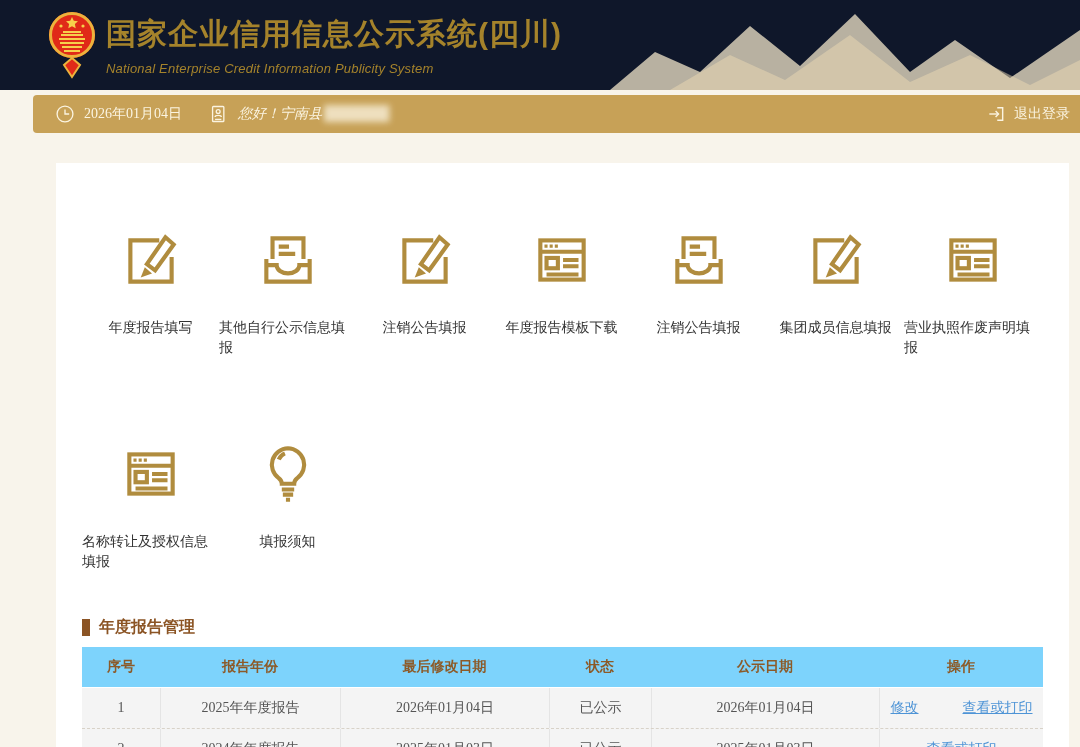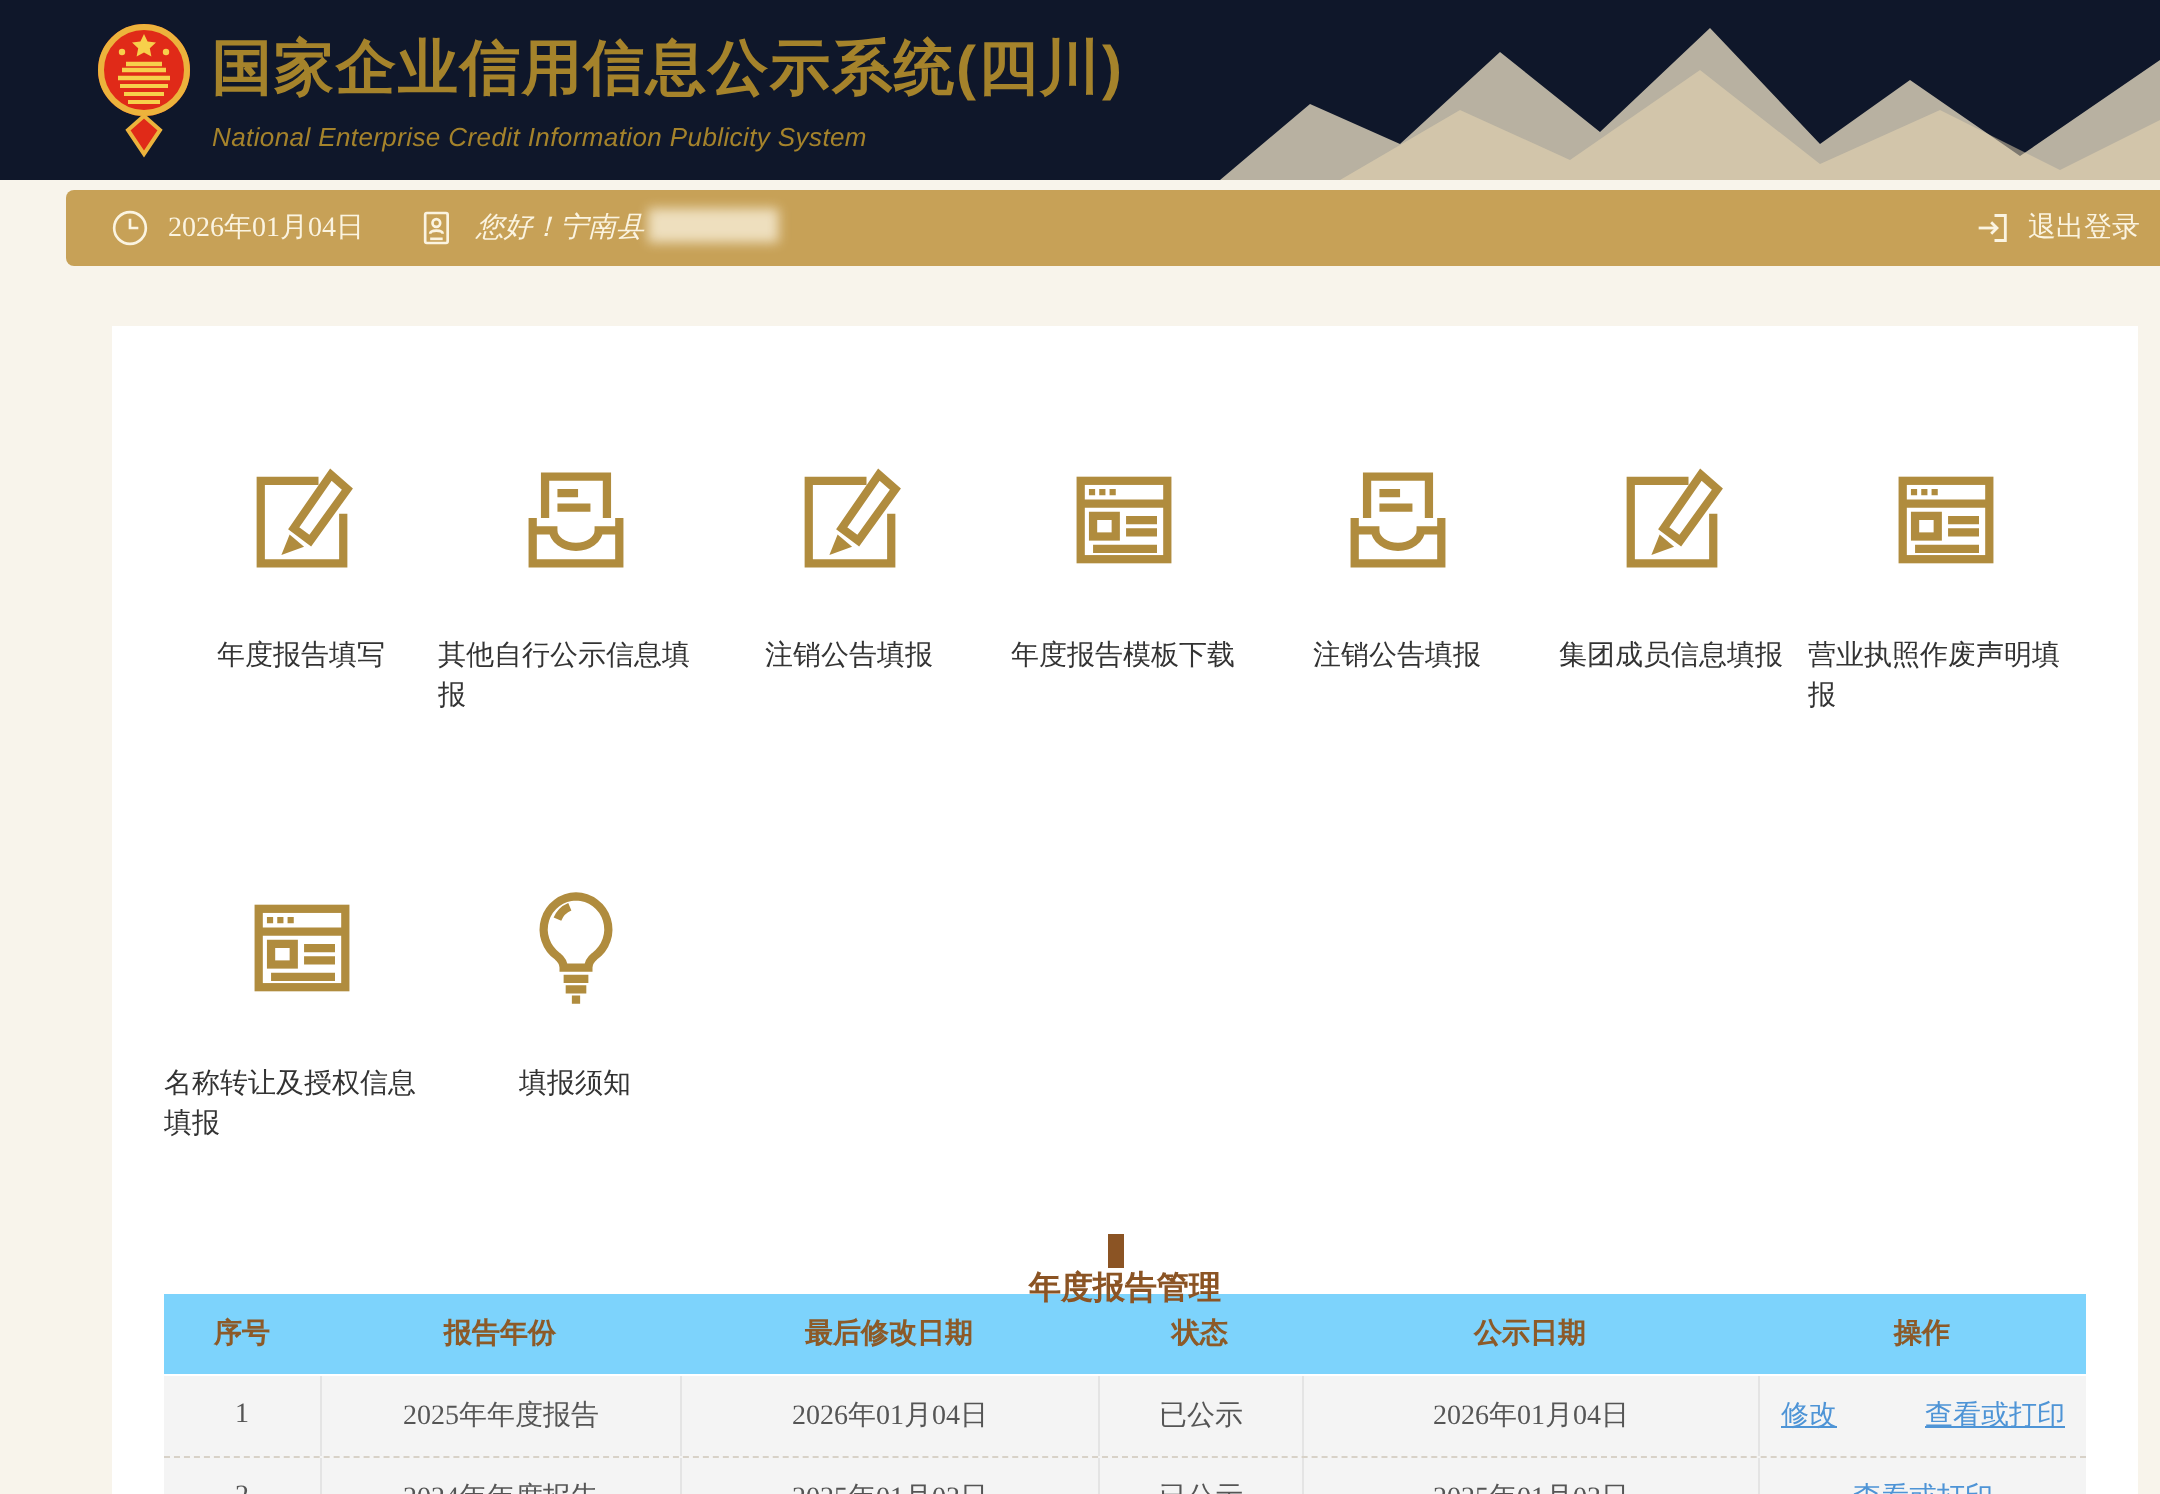--- a/index.html
+++ b/index.html
@@ -34,21 +34,21 @@
   .card-inner{padding:0 26px;}
   
   .modules{padding-top:64px;}
   .mod-row{display:flex;}
   .mod-row.second{margin-top:84px;}
   .tile{width:137px;display:flex;flex-direction:column;align-items:center;cursor:pointer;}
   .tile .ticon{width:66px;height:66px;color:#B08C3E;}
   .tile .tlabel{margin-top:24px;font-size:14px;color:#333;text-align:left;line-height:20px;}
   
   .report{margin-top:46px;}
-  .section-title{display:flex;align-items:center;font-size:16px;font-weight:bold;color:#8B5424;height:20px;flex-direction:column;}
+  .section-title{display:flex;align-items:center;font-size:16px;font-weight:bold;color:#8B5424;height:20px;}
   .marker{width:8px;height:17px;background:#8B5424;margin-right:9px;flex:none;}
   .rtable{margin-top:10px;width:961px;}
   .trow{display:flex;height:40px;}
   .trow.head{background:#7dd3fc;}
   .trow.body{background:#F4F4F4;border-top:1px solid #FFFFFF;}
   .trow.body + .trow.body{border-top:1px dashed #D8D2C8;}
   .cell{display:flex;align-items:center;justify-content:center;height:100%;box-sizing:border-box;}
   .c0{width:78px;}.c1{width:180px;}.c2{width:209px;}.c3{width:102px;}.c4{width:228px;}.c5{width:164px;}
   .trow.head .cell{font-size:14px;font-weight:bold;color:#8C5A28;font-family:"Liberation Sans",sans-serif;}
   .trow.body .cell{font-size:14px;color:#555;font-family:"Liberation Serif",serif;}

